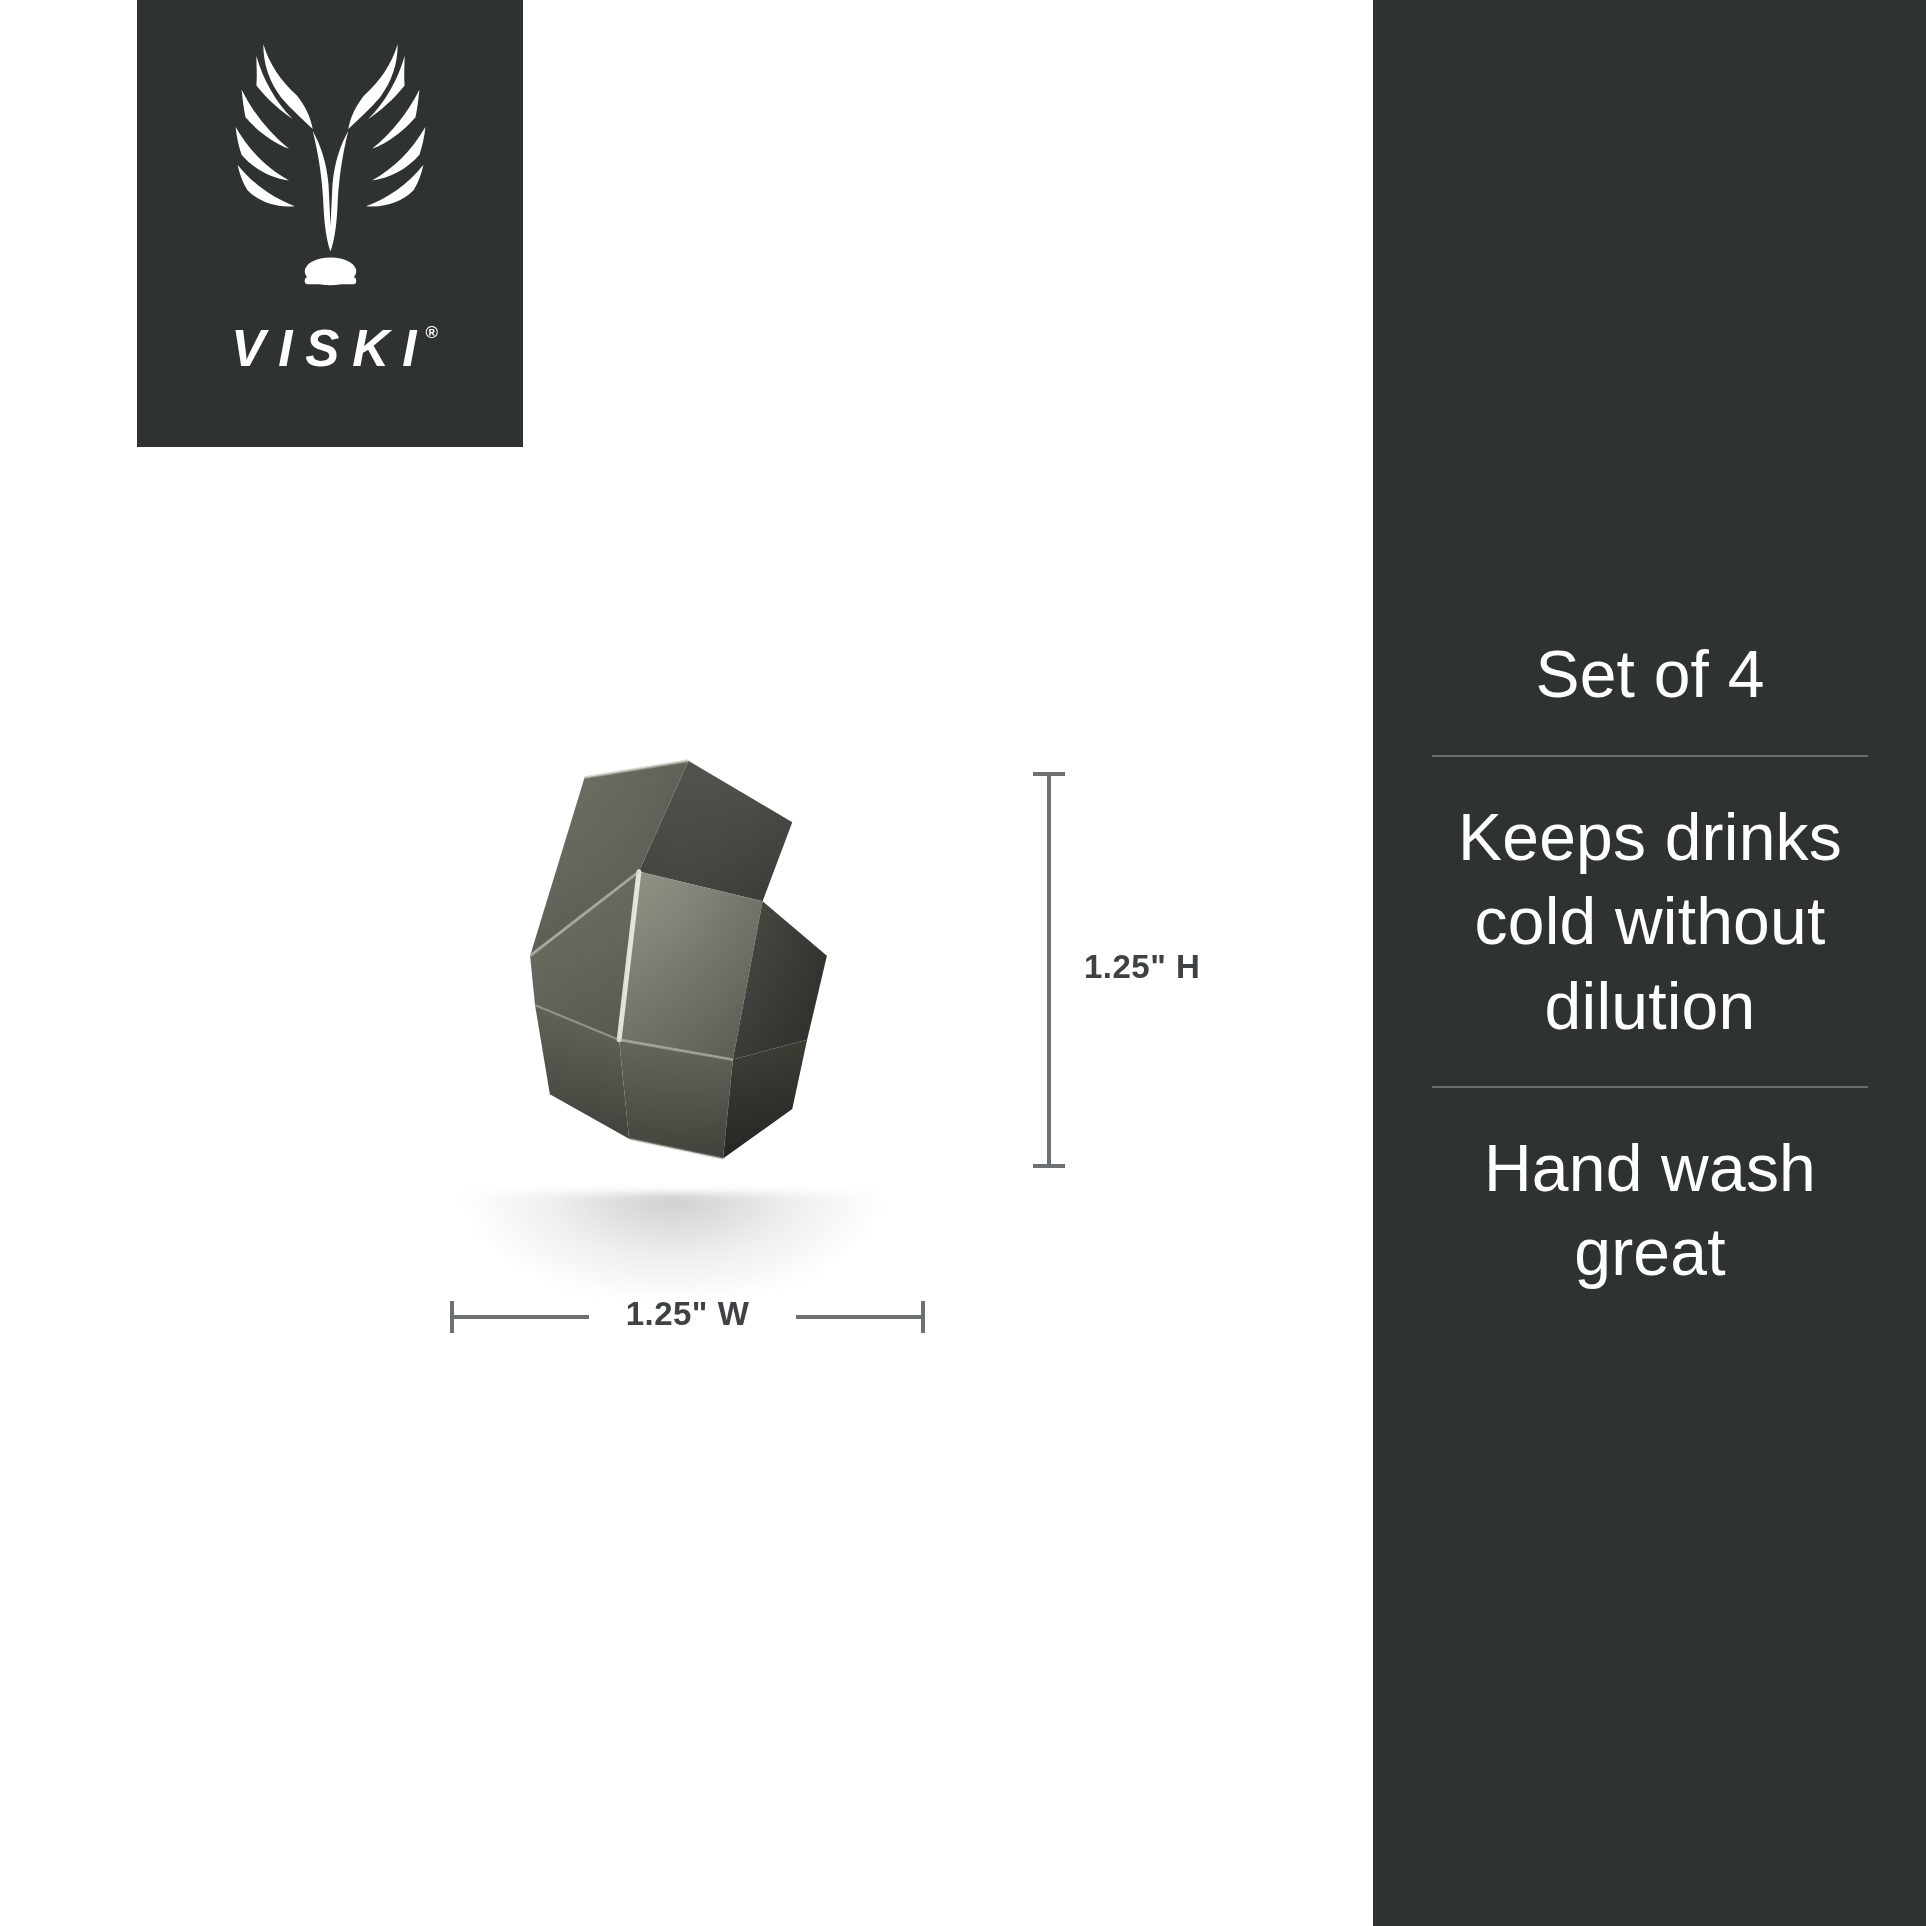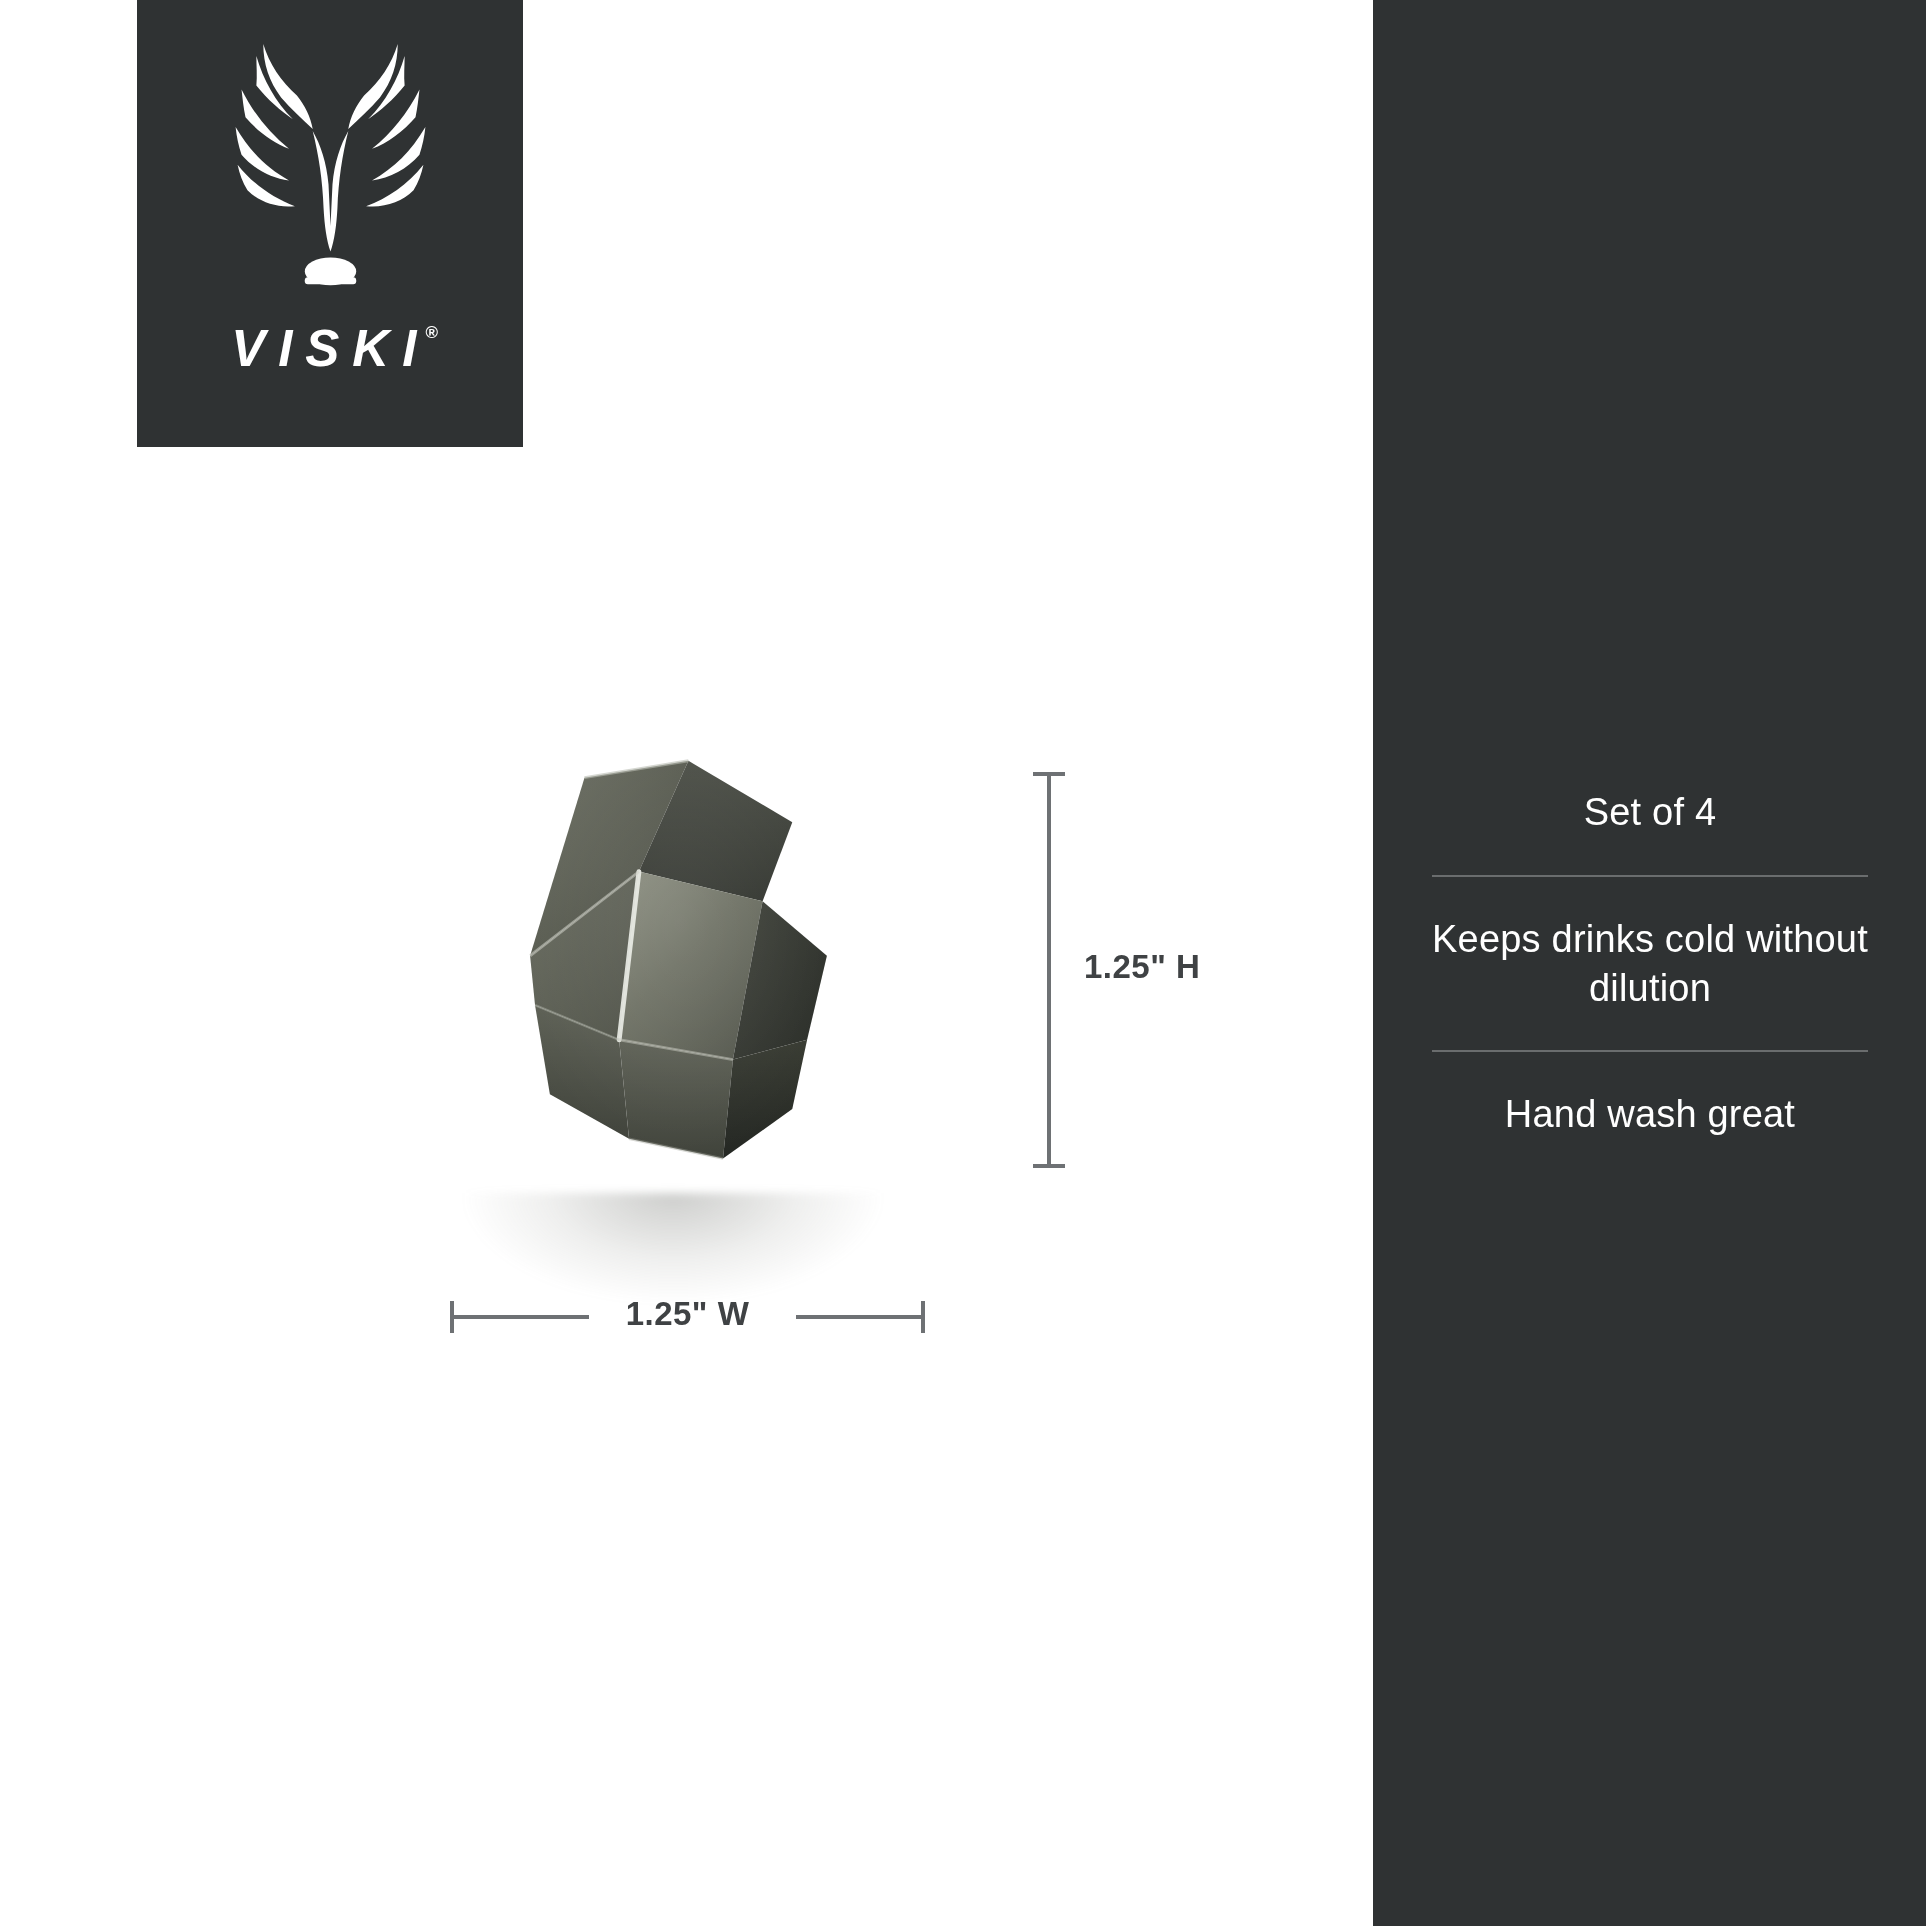--- a/index.html
+++ b/index.html
@@ -170,21 +170,21 @@
     background: #2f3233;
     display: flex;
     flex-direction: column;
     align-items: center;
     justify-content: center;
     box-sizing: border-box;
     padding: 0 59px;
   }
   .feature {
     color: #ffffff;
-    font-size: 38px;
+    font-size: 66px;
     line-height: 1.28;
     text-align: center;
     font-weight: 400;
     width: 100%;
     padding: 38px 0;
     letter-spacing: 0.2px;
   }
   .feature + .feature {
     border-top: 2px solid #6a6d6e;
   }

